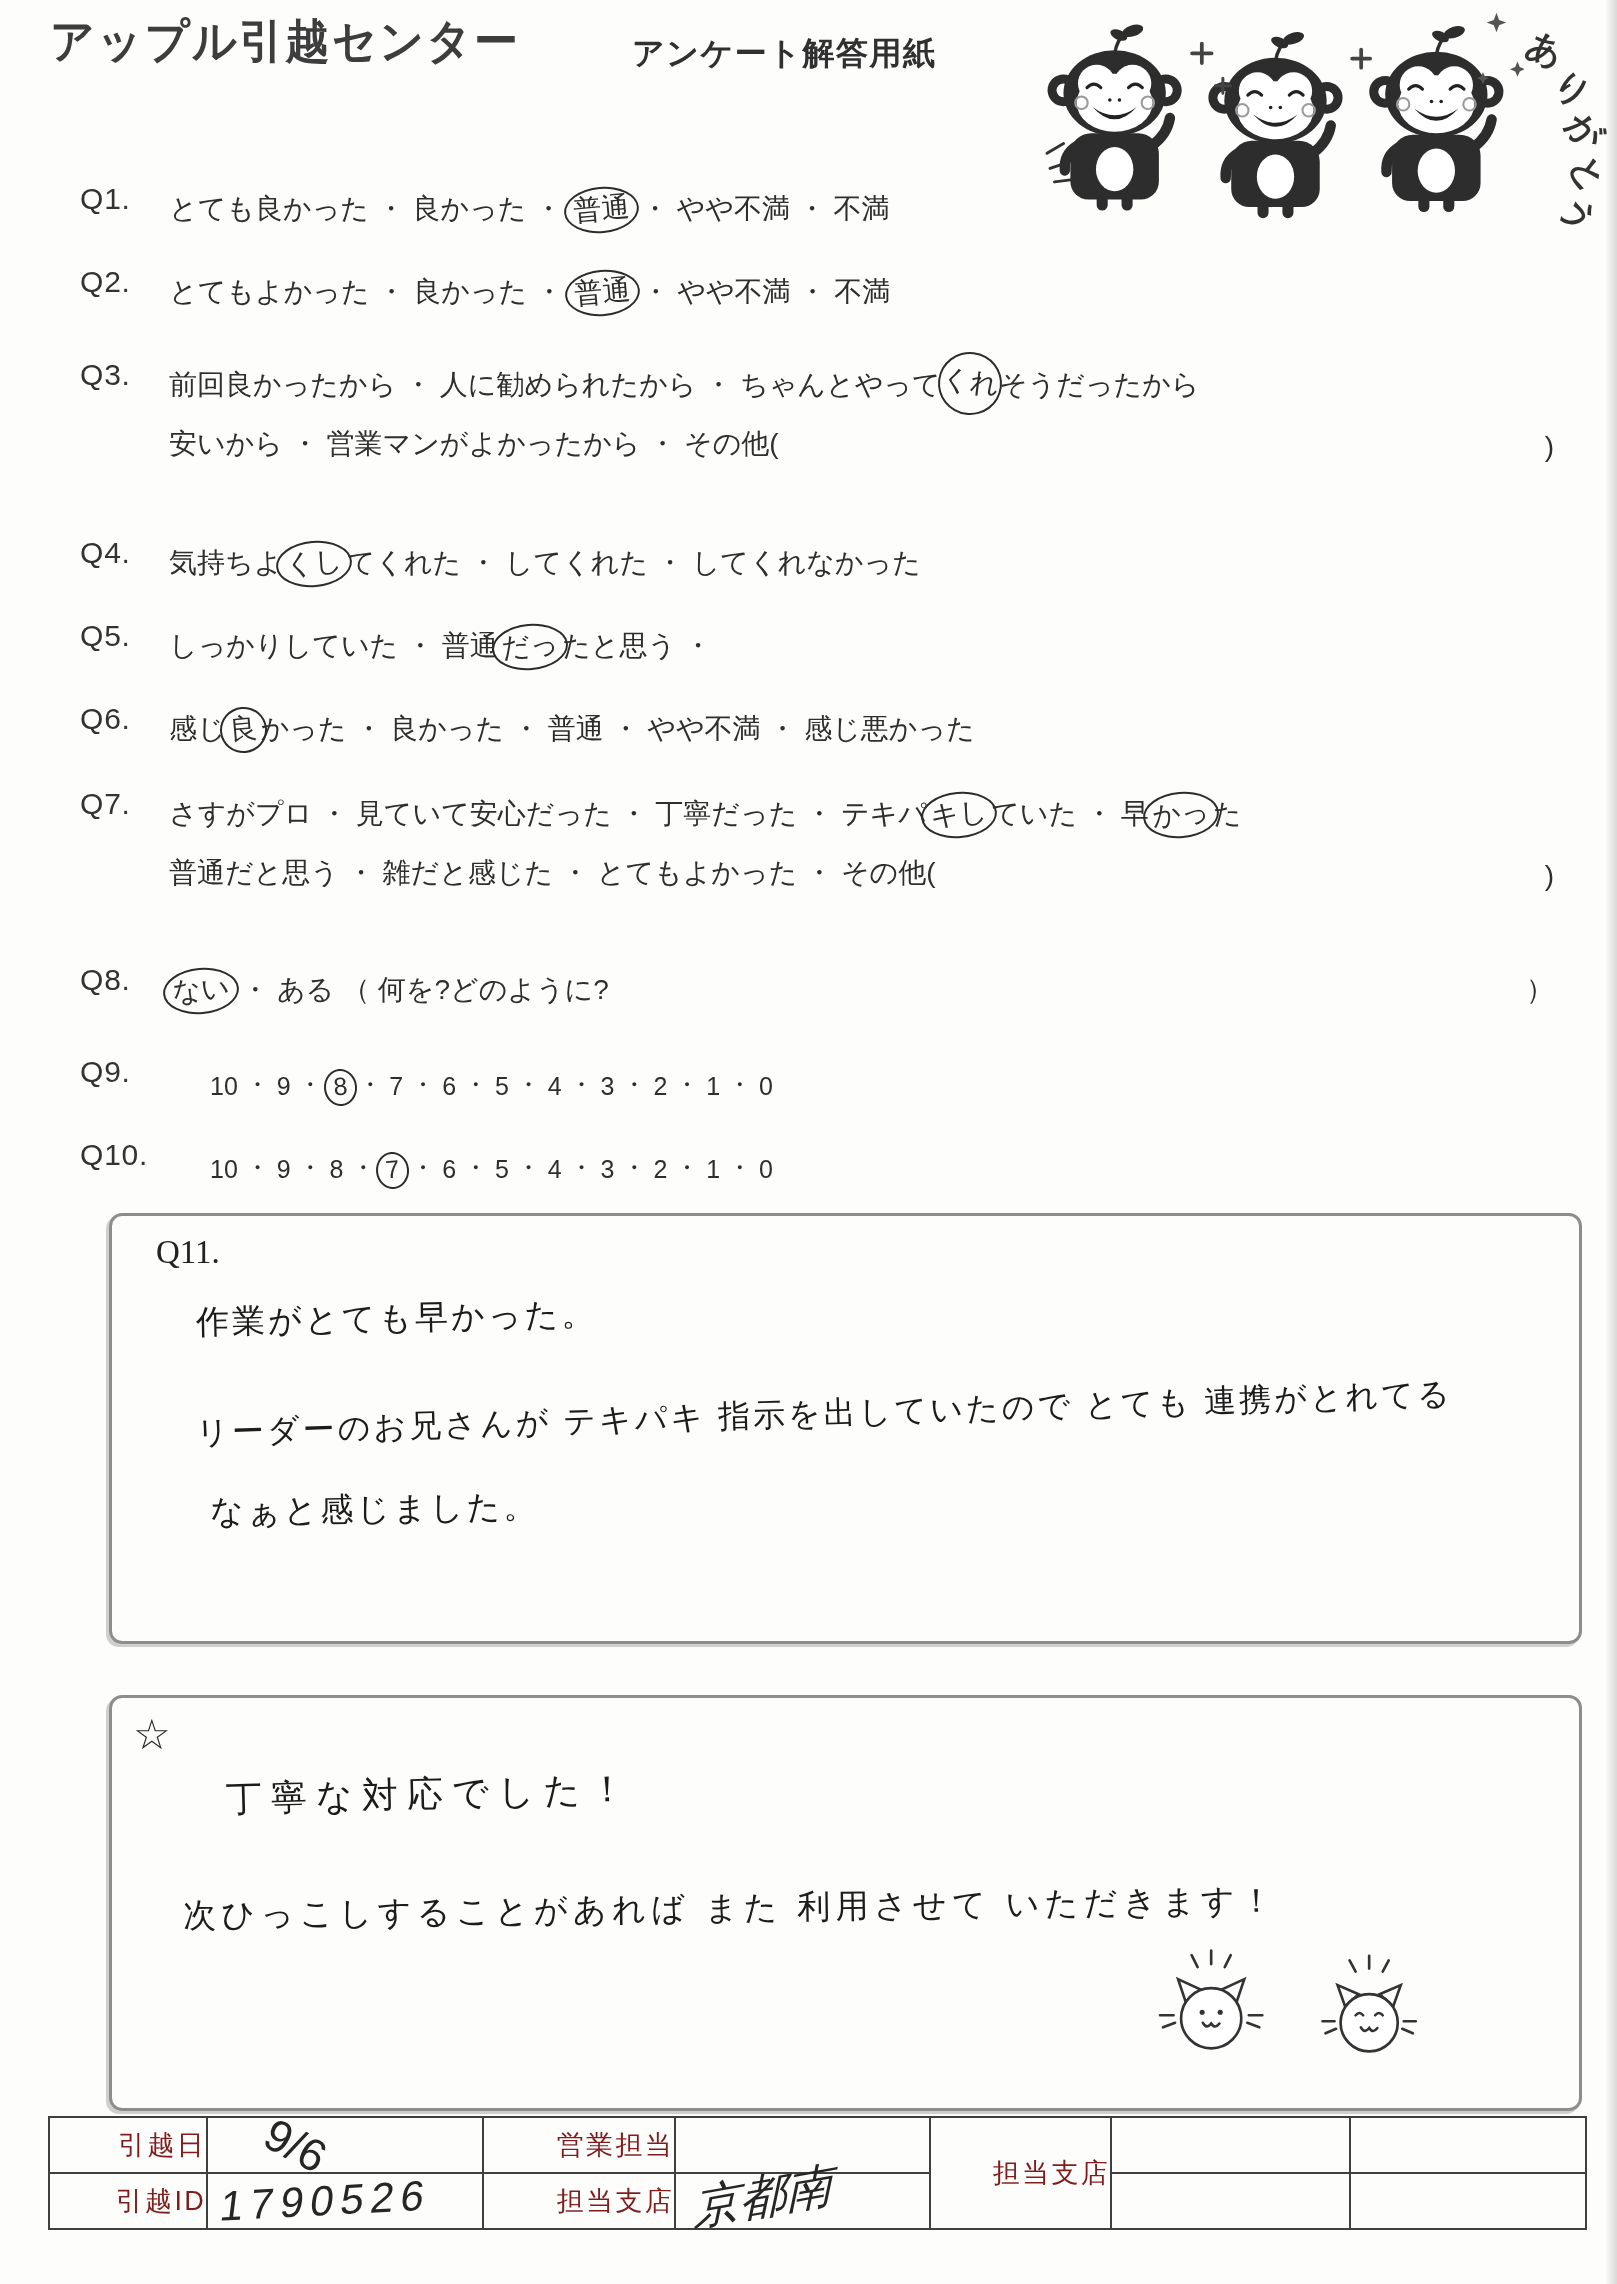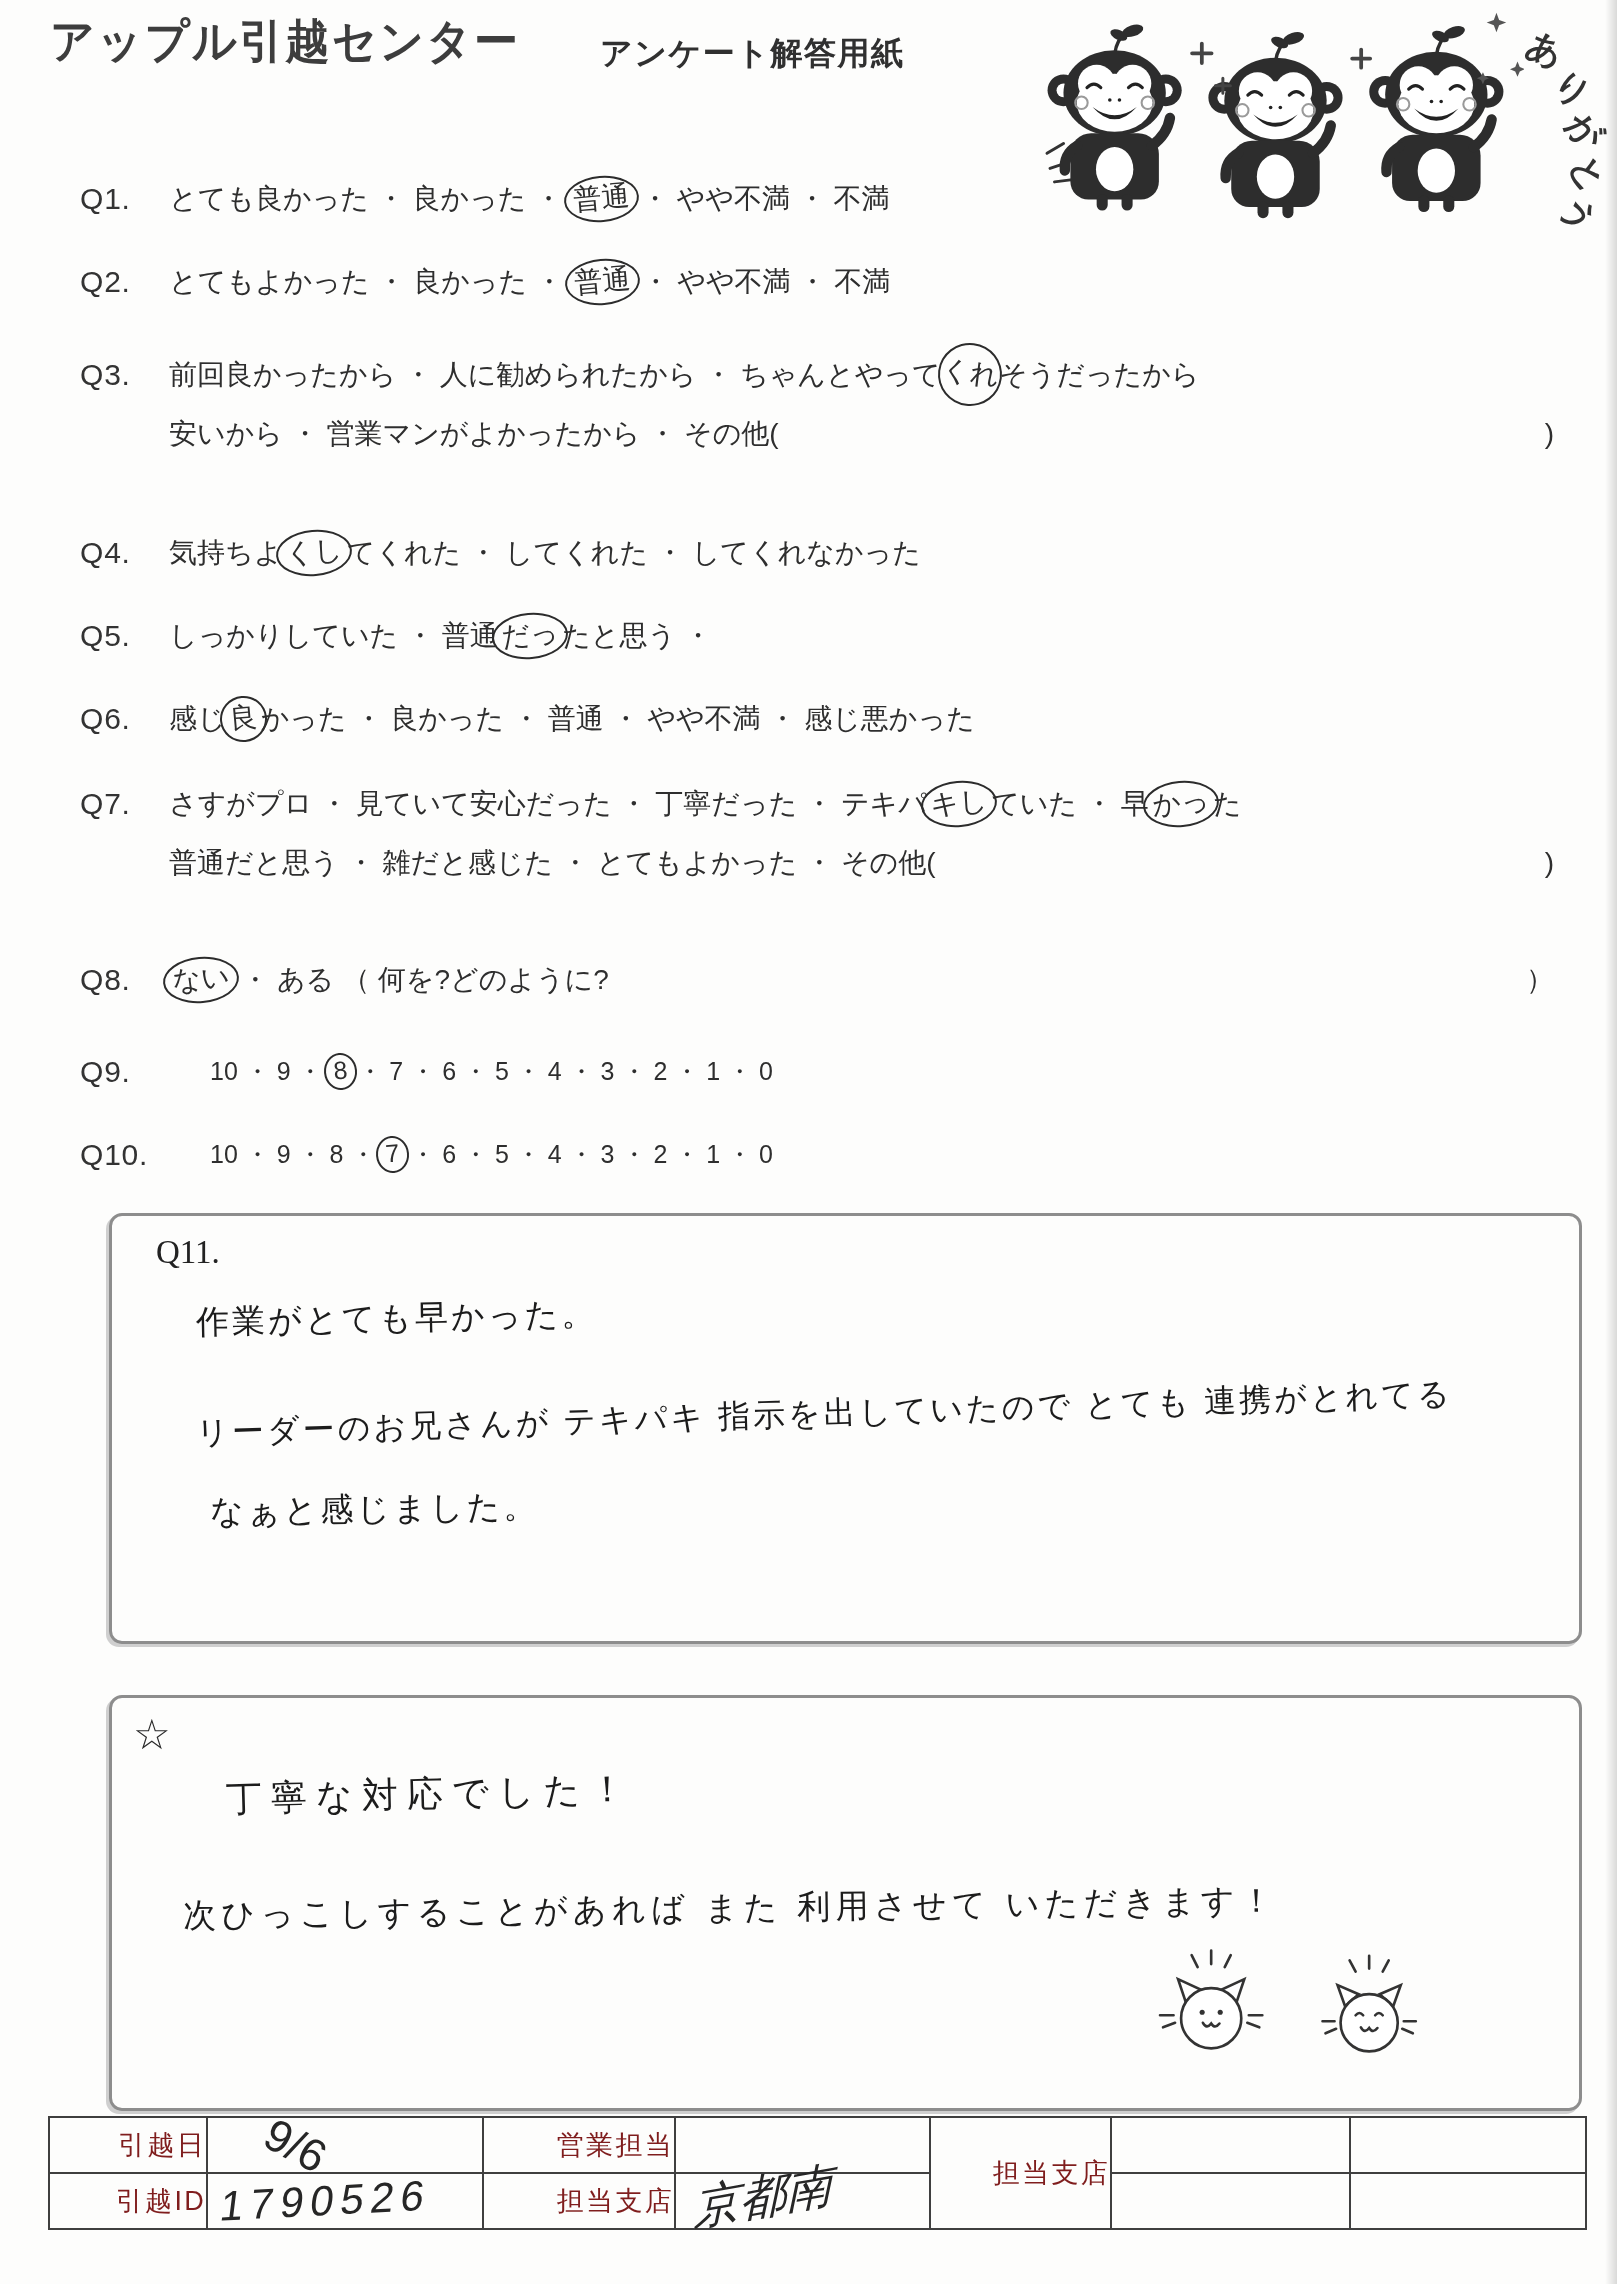--- a/index.html
+++ b/index.html
@@ -4,38 +4,38 @@
 <style>
   html,body{margin:0;padding:0;background:#dcdcdc;}
   .page{position:relative;width:1617px;height:2284px;background:#fdfdfc;
         font-family:"Liberation Sans",sans-serif;color:#2f2f2f;overflow:hidden;}
   .page::after{content:"";position:absolute;right:0;top:0;width:12px;height:100%;
         background:linear-gradient(to right,rgba(0,0,0,0),rgba(0,0,0,.14));pointer-events:none;}
 
   
   .title{position:absolute;left:50px;top:12px;margin:0;font-size:44px;font-weight:900;
          color:#3d3d3d;letter-spacing:2.3px;transform:scaleY(1.06);}
-  .sheet-title{position:absolute;left:600px;top:32px;font-size:32px;font-weight:700;color:#303030;letter-spacing:1.5px;}
+  .sheet-title{position:absolute;left:632px;top:32px;font-size:32px;font-weight:700;color:#303030;letter-spacing:1.5px;}
   .instruction{position:absolute;left:51px;top:87px;margin:0;font-size:25.6px;letter-spacing:0.8px;color:#2b2b2b;}
 
   
   .mascots{position:absolute;left:1042px;top:6px;width:572px;height:241px;}
   .mascots svg{position:absolute;left:0;top:0;}
   .th{position:absolute;font-size:35px;font-weight:700;color:#333;}
   .th0{left:485px;top:19.6px;transform:rotate(22deg);}
   .th1{left:512px;top:60px;transform:rotate(34deg);}
   .th2{left:525px;top:101px;transform:rotate(44deg);}
   .th3{left:528px;top:144px;transform:rotate(56deg);}
   .th4{left:518px;top:185px;transform:rotate(70deg);}
 
   
   .question{position:absolute;left:72px;display:flex;align-items:flex-start;margin-left:8px;}
   .qlabel{flex:none;width:89px;font-size:30px;line-height:59px;letter-spacing:0.8px;color:#333;}
   .qlines{width:1385px;}
-  .qline{display:flex;align-items:center;white-space:pre;font-size:28px;height:59px;color:#2e2e2e;}
+  .qline{display:flex;align-items:flex-end;white-space:pre;font-size:28px;height:59px;color:#2e2e2e;}
   .qgap{flex:1;}
   .q1{top:169px;}.q2{top:252px;}.q3{top:345px;}.q4{top:523px;}.q5{top:606px;}
   .q6{top:689px;}.q7{top:774px;}.q8{top:950px;}.q9{top:1042px;}.q10{top:1125px;}
   .q9 .qline,.q10 .qline{font-size:25px;padding-left:41px;}
   .circled{display:inline-block;border:2.3px solid #2c2c2c;border-radius:50%;
            padding:0.8px 7.5px 3px;margin:-4.5px -6px;transform:rotate(-5deg);}
   .circled.tall{padding:9px 1.5px 12px;margin:-10.5px -3px;transform:rotate(7deg);}
 
   
   .box{position:absolute;left:109px;width:1467px;border:3.8px solid #8d8d8d;border-radius:13px;

